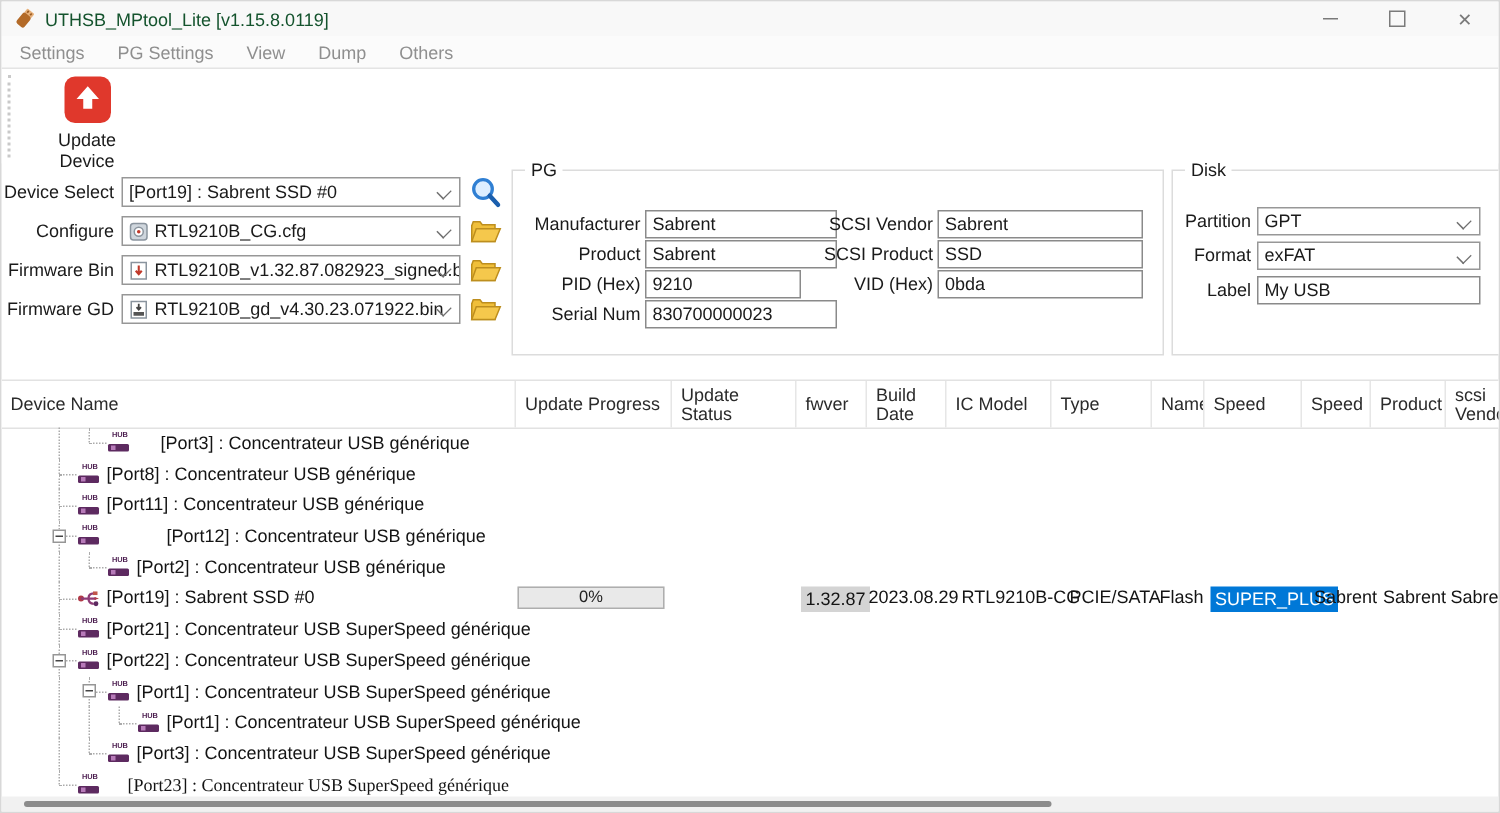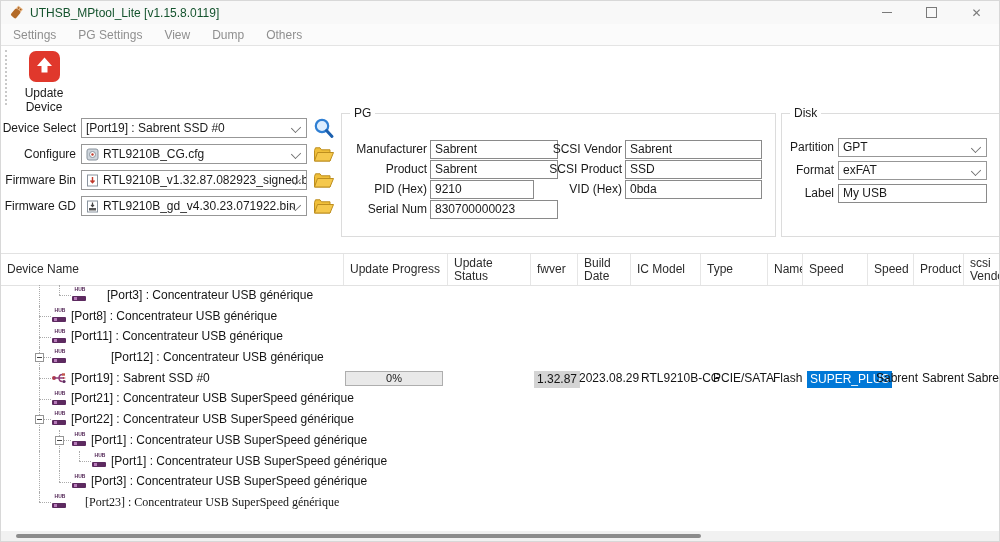--- a/index.html
+++ b/index.html
@@ -11,21 +11,21 @@
   .wincontrols{position:absolute;right:0;top:0;height:23px;display:flex;}
   .wincontrols span{width:45px;height:23px;display:flex;align-items:center;justify-content:center;color:#7a7a7a;font-size:12px;cursor:default;}
   .maxbox{width:9px;height:9px;border:1px solid #7a7a7a;display:inline-block;}
   .minline{width:10px;height:1px;background:#7a7a7a;display:inline-block;}
   
   .menubar{position:absolute;top:23px;left:0;right:0;height:21px;background:#fbfbfb;border-bottom:1px solid #e4e4e4;display:flex;align-items:center;padding-left:8px;}
   .menu-item{color:#8f8f8f;margin-right:14px;padding:2px 4px;}
   
   .toolbar{position:absolute;top:45px;left:0;right:0;height:63px;background:#fff;}
   .grip{position:absolute;left:4px;top:4px;bottom:4px;border-left:2px dotted #c9c9c9;}
-  .tool-btn{position:absolute;left:8px;top:3px;width:70px;text-align:center;}
+  .tool-btn{position:absolute;left:22px;top:3px;width:70px;text-align:center;}
   .upd-icon{width:31px;height:31px;margin:2px auto 4px auto;background:var(--red,#e0382c);border-radius:7px;position:relative;}
   .upd-icon svg{position:absolute;left:0;top:0;}
   .upd-label{font-size:12px;color:#1a1a1a;}
   
   .leftform-row{position:absolute;height:20px;}
   .lf-label{position:absolute;right:928px;left:0;text-align:right;line-height:20px;color:#1a1a1a;white-space:nowrap;}
   .combo{position:absolute;left:80px;width:226px;height:20px;border:1px solid #979797;background:#fff;box-sizing:border-box;display:flex;align-items:center;padding-left:4px;overflow:hidden;}
   .combo .ctext{white-space:nowrap;font-size:12px;}
   .chev{position:absolute;right:6px;top:7px;width:7px;height:7px;border-left:1px solid #707070;border-bottom:1px solid #707070;transform:rotate(-45deg) scale(1,.8);margin-top:-2px;}
   .rowicon{position:absolute;left:310px;top:0;width:26px;height:20px;display:flex;align-items:center;justify-content:center;}
@@ -258,20 +258,30 @@
       <div class="trow" style="height: 20.7px;">
         <div class="vline" style="left: 38px; top: 0px; height: 10.35px;"></div>
         <div class="vline" style="left: 38px; top: 10.35px; bottom: 0px;"></div>
         <div class="hconn" style="left: 38px; width: 12px; top: 10.35px;"></div>
         <div class="expander" style="left: 34px; top: 5.85px;"></div>
         <div class="hub-icon" style="left: 50px; top: 3.35px;">
           <span class="hub-txt">HUB</span>
           <span class="hub-bar"></span>
         </div>
         <span class="tree-label" style="left: 70px; line-height: 20.7px; padding-left: 40px;">[Port12] : Concentrateur USB générique</span>
+      </div>
+      <div class="trow" style="height: 20.7px;">
+        <div class="vline" style="left: 38px; top: 0px; bottom: 0px;"></div>
+        <div class="vline" style="left: 58px; top: 0px; height: 10.35px;"></div>
+        <div class="hconn" style="left: 58px; width: 12px; top: 10.35px;"></div>
+        <div class="hub-icon" style="left: 70px; top: 3.35px;">
+          <span class="hub-txt">HUB</span>
+          <span class="hub-bar"></span>
+        </div>
+        <span class="tree-label" style="left: 90px; line-height: 20.7px;">[Port2] : Concentrateur USB générique</span>
       </div>
       <div class="trow" style="height: 20.7px;">
         <div class="vline" style="left: 38px; top: 0px; height: 10.35px;"></div>
         <div class="vline" style="left: 38px; top: 10.35px; bottom: 0px;"></div>
         <div class="hconn" style="left: 38px; width: 12px; top: 10.35px;"></div>
         <div class="hub-icon" style="left: 50px; top: 3.35px;"><svg width="16" height="14">
             <circle cx="3" cy="7" r="2" fill="#b03a48"></circle>
             <path d="M3 7 H13 M8 7 C8 4.5 9.5 3.5 11.5 3.5 M8 7 C8 9.5 9.5 10.5 11.5 10.5" stroke="#8e3b76" stroke-width="1.5" fill="none"></path>
             <rect x="11" y="2.3" width="3" height="2.4" fill="#c2564a"></rect>
             <circle cx="13" cy="10.5" r="1.6" fill="#5d2a60"></circle>

